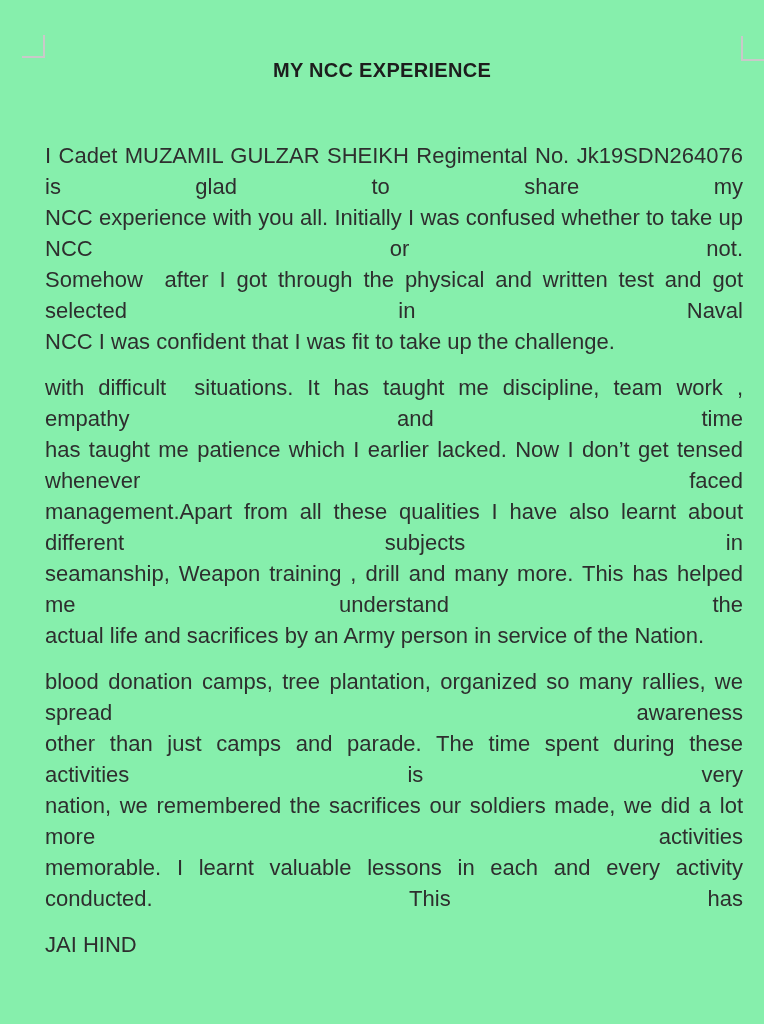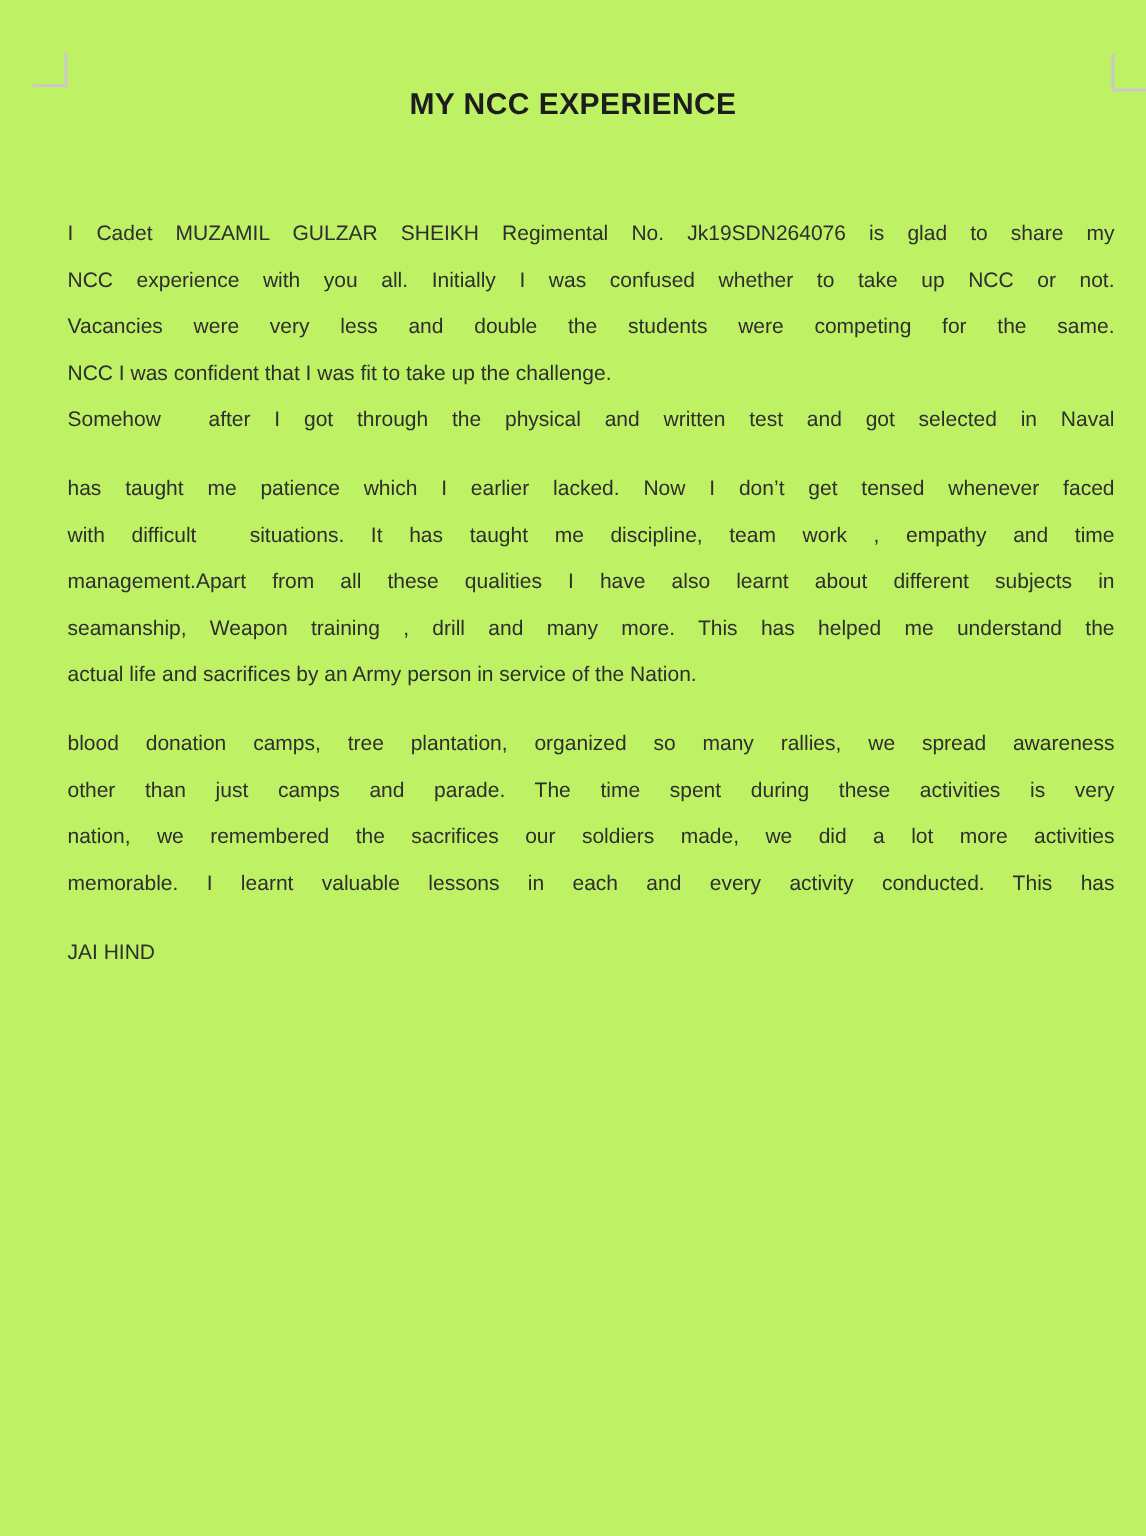--- a/index.html
+++ b/index.html
@@ -10,21 +10,21 @@
   body {
     width: 764px;
     height: 1024px;
     position: relative;
     font-family: "Liberation Sans", sans-serif;
     overflow: hidden;
   }
   .page {
     position: absolute;
     inset: 0;
-    background: #bef264;
+    background: #86efac;
   }
   
   .corner-mark {
     position: absolute;
     width: 21px;
     height: 21px;
   }
   .corner-mark.tl {
     left: 22px;
     top: 35px;
@@ -49,21 +49,21 @@
     line-height: 24px;
     font-weight: 700;
     color: #1d1d1d;
     letter-spacing: 0.3px;
   }
   .doc-content {
     position: absolute;
     left: 45px;
     top: 140px;
     width: 698px;
-    font-size: 14px;
+    font-size: 22px;
     color: #2e2e2e;
   }
   .para {
     margin: 0 0 15px 0;
   }
   .doc-line {
     line-height: 31px;
     white-space: pre-wrap;
     text-align: justify;
     text-align-last: justify;
@@ -85,28 +85,27 @@
   <div class="corner-mark tl"></div>
   <div class="corner-mark tr"></div>
 
   <div class="doc-title">MY NCC EXPERIENCE</div>
 
   <div class="doc-content">
 
     <div class="para">
       <div class="doc-line">I Cadet MUZAMIL GULZAR SHEIKH Regimental No. Jk19SDN264076 is glad to share my</div>
       <div class="doc-line">NCC experience with you all. Initially I was confused whether to take up NCC or not.</div>
-      <div class="doc-line">Vacancies were very less and double the students were competing for the same.</div>
+      <div class="doc-line">Somehow  after I got through the physical and written test and got selected in Naval</div>
       <div class="doc-line last">NCC I was confident that I was fit to take up the challenge.</div>
-      <div class="doc-line">Somehow  after I got through the physical and written test and got selected in Naval</div>
     </div>
 
     <div class="para">
+      <div class="doc-line">with difficult  situations. It has taught me discipline, team work , empathy and time</div>
       <div class="doc-line">has taught me patience which I earlier lacked. Now I don’t get tensed whenever faced</div>
-      <div class="doc-line">with difficult  situations. It has taught me discipline, team work , empathy and time</div>
       <div class="doc-line">management.Apart from all these qualities I have also learnt about different subjects in</div>
       <div class="doc-line">seamanship, Weapon training , drill and many more. This has helped me understand the</div>
       <div class="doc-line last">actual life and sacrifices by an Army person in service of the Nation.</div>
     </div>
 
     <div class="para">
       <div class="doc-line">blood donation camps, tree plantation, organized so many rallies, we spread awareness</div>
       <div class="doc-line">other than just camps and parade. The time spent during these activities is very</div>
       <div class="doc-line">nation, we remembered the sacrifices our soldiers made, we did a lot more activities</div>
       <div class="doc-line">memorable. I learnt valuable lessons in each and every activity conducted. This has</div>

